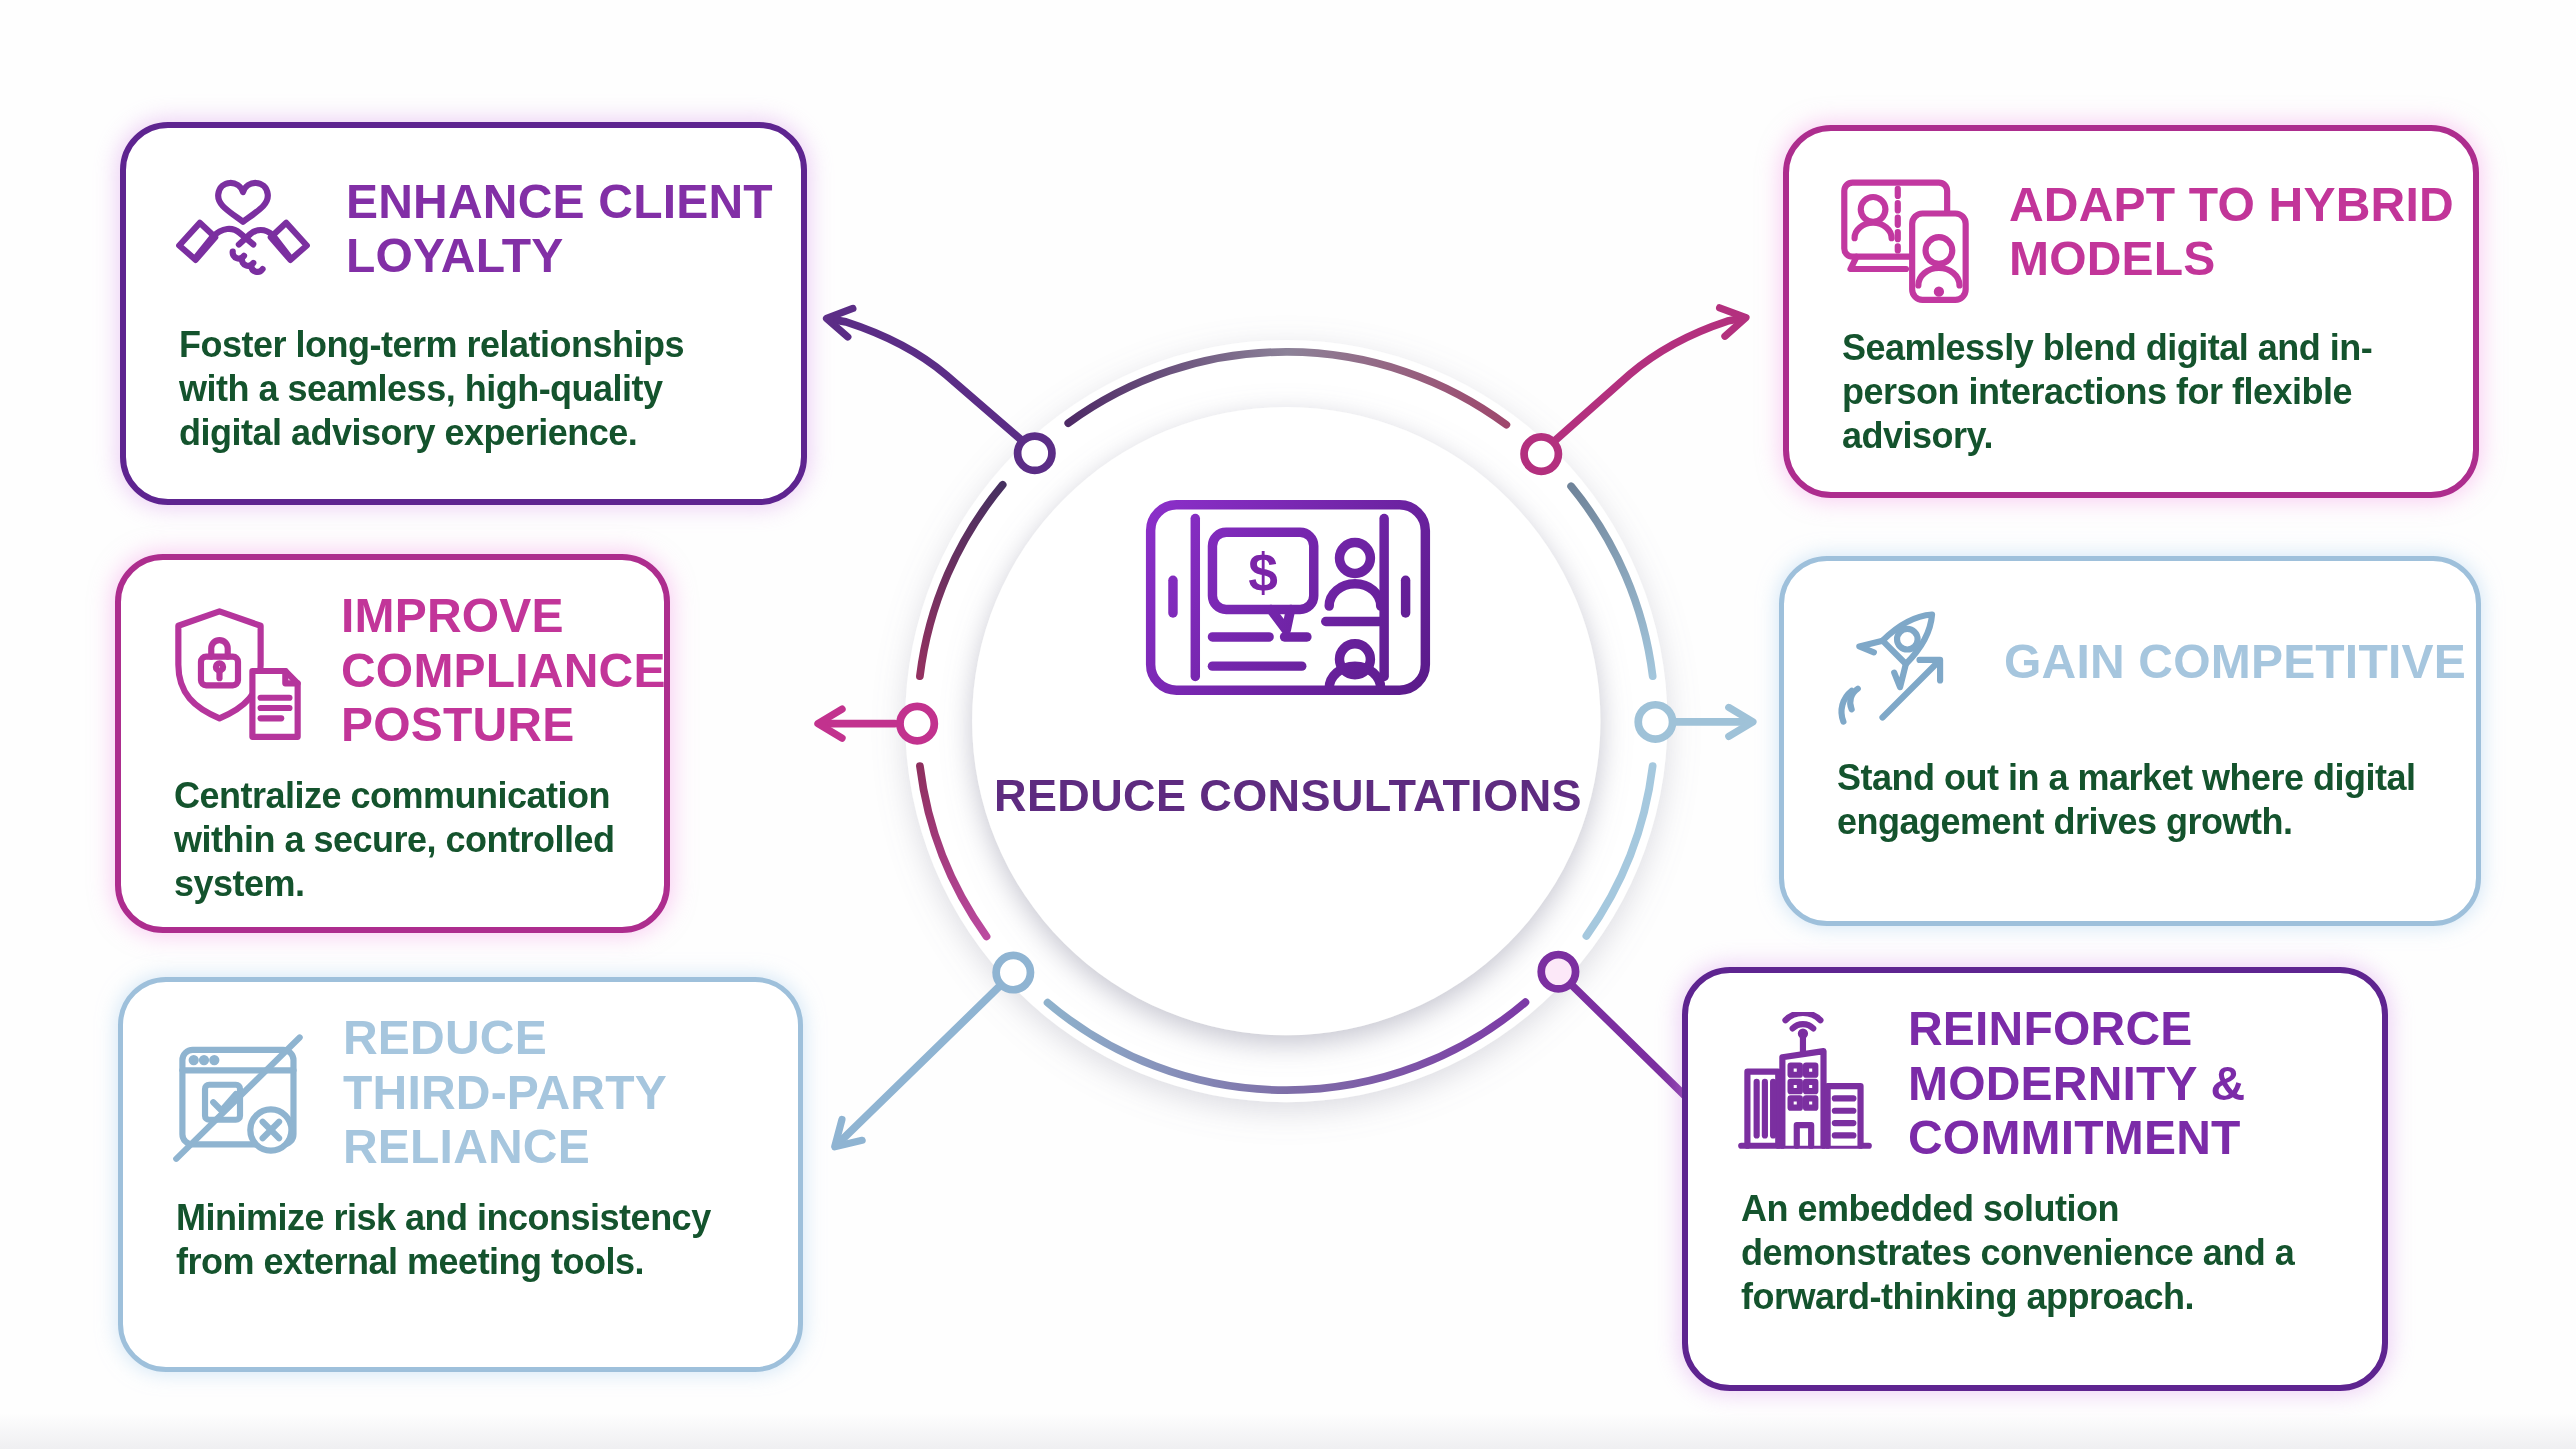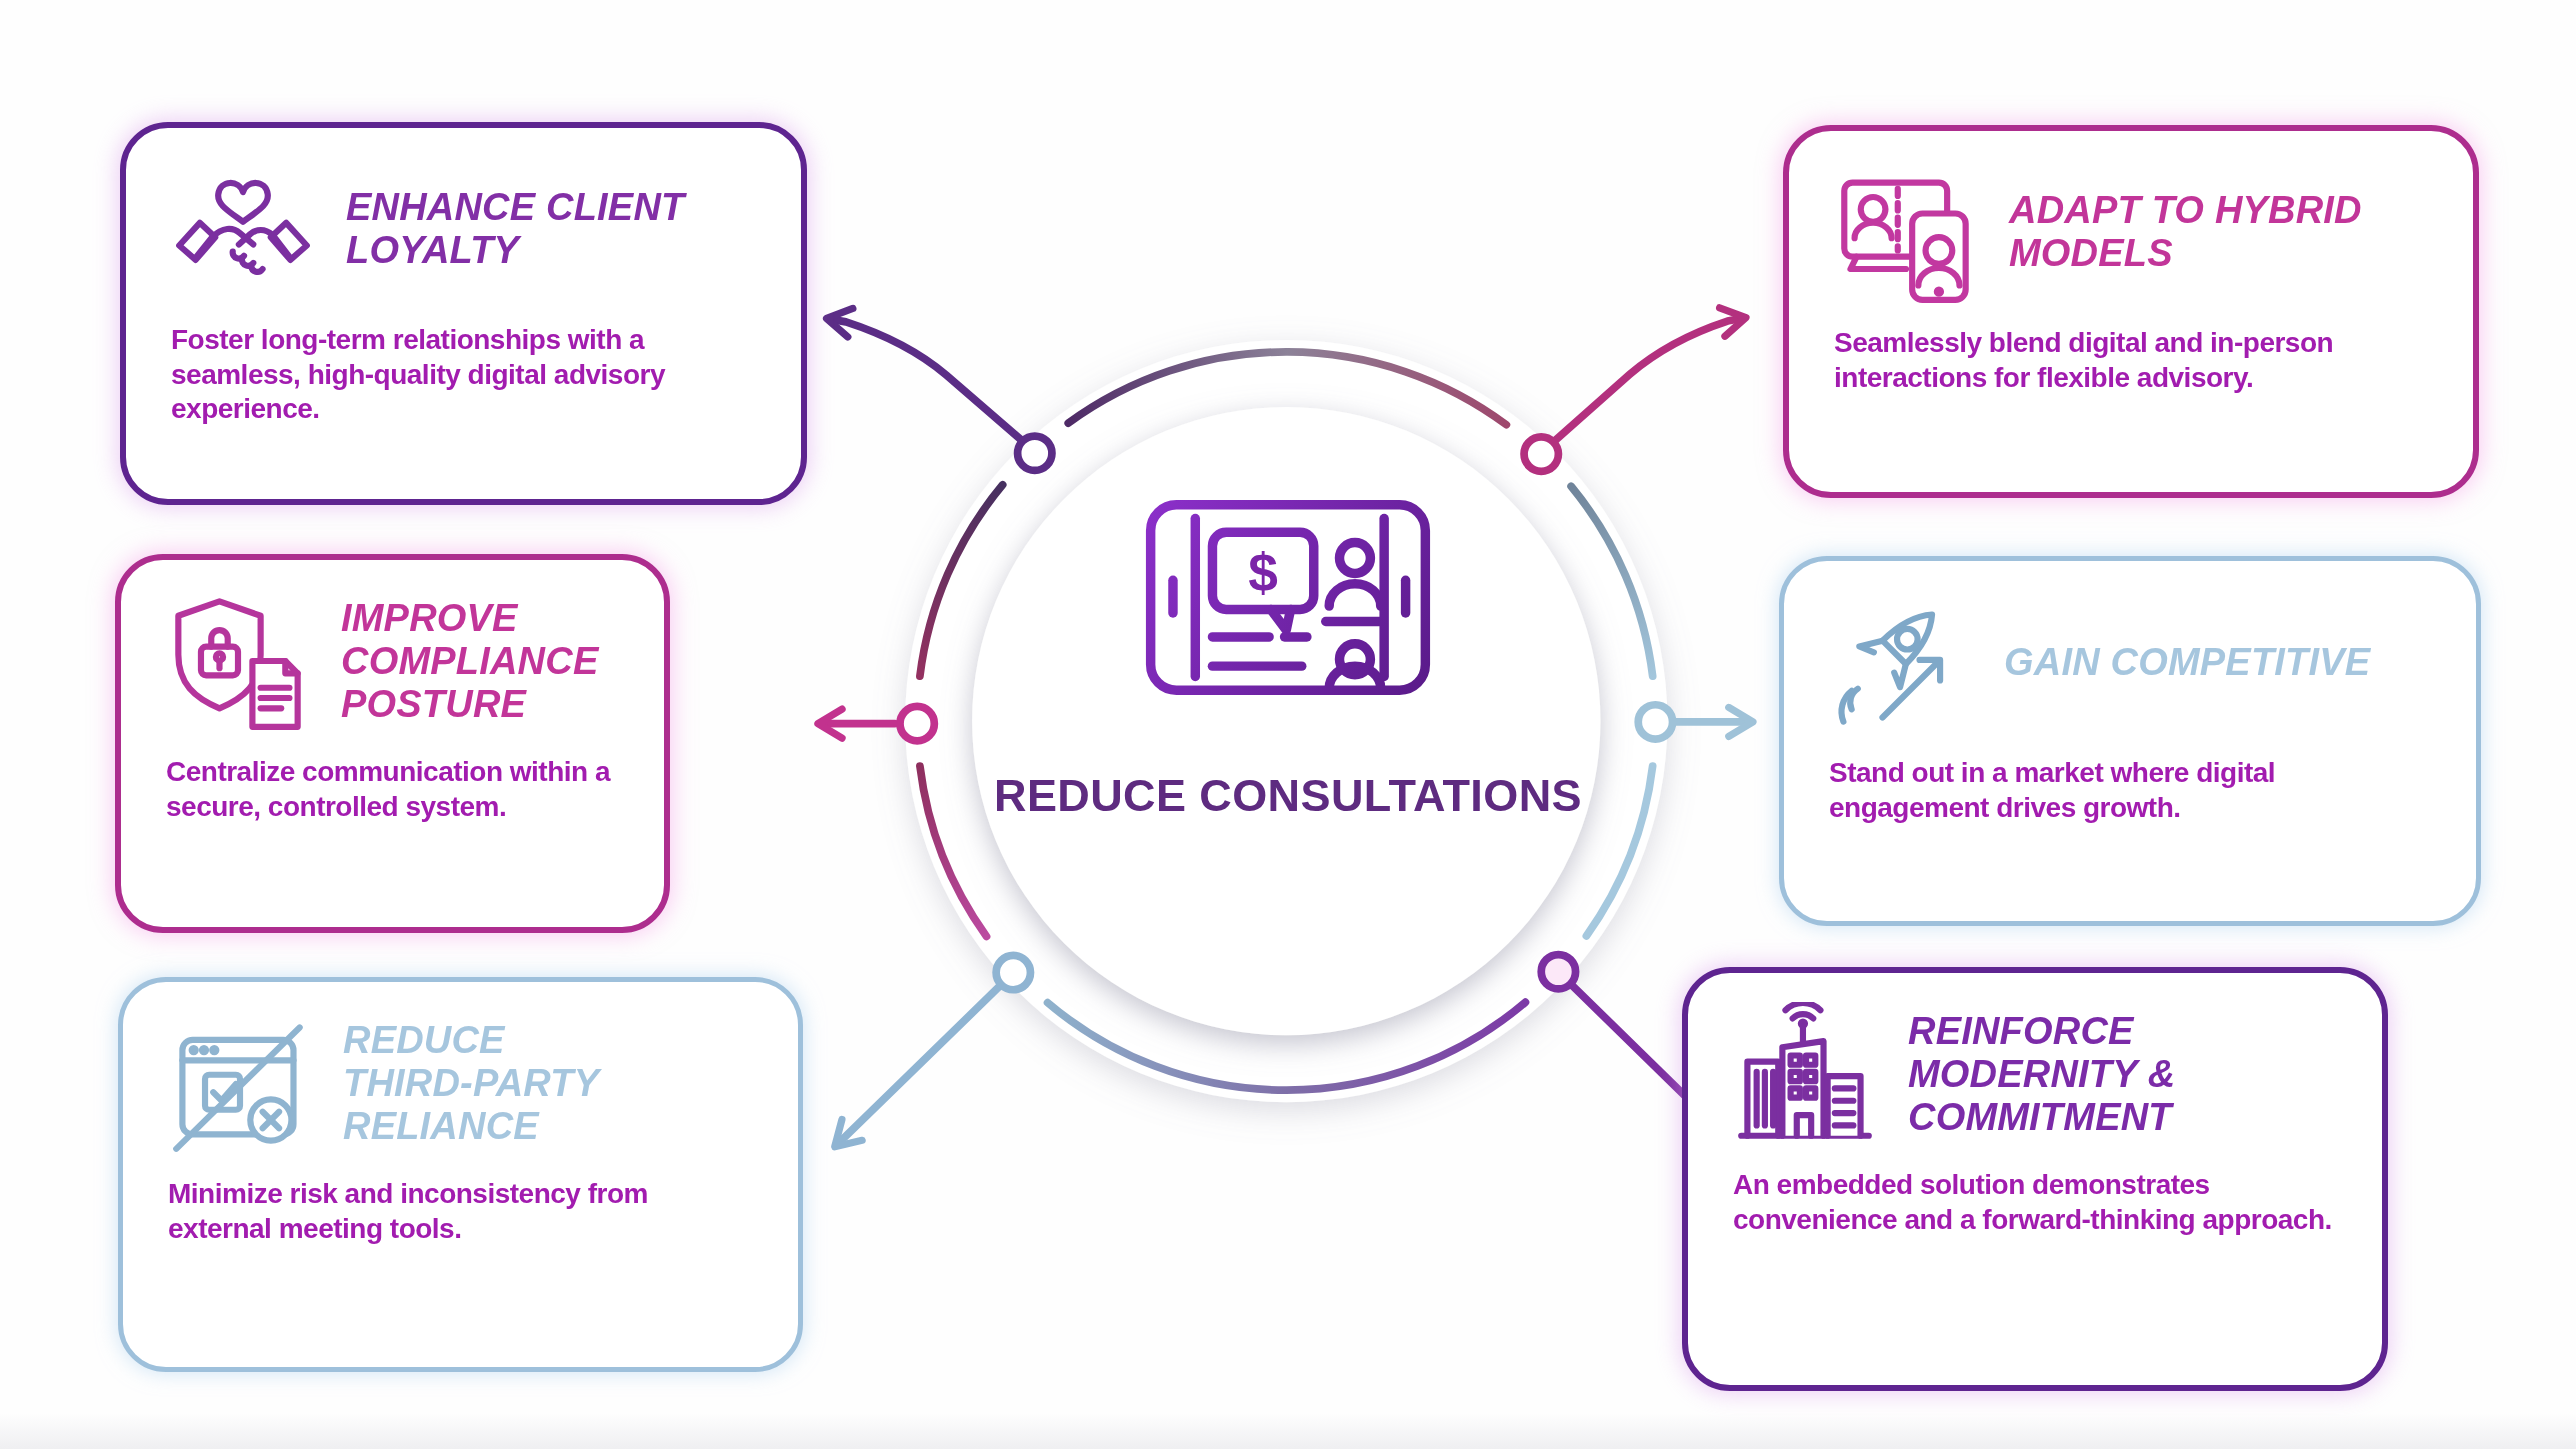--- a/index.html
+++ b/index.html
@@ -17,28 +17,28 @@
   .box{
     position:absolute;z-index:2;box-sizing:border-box;background:#ffffff;
     border:6px solid #000;border-radius:48px;padding:26px 43px 26px 45px;
   }
   .box.purple {border-color:#5E2490; box-shadow:0 0 22px 2.6px rgba(214,150,232,0.45);}
   .box.magenta{border-color:#AD2D8E; box-shadow:0 0 22px 2.6px rgba(246,160,232,0.50);}
   .box.blue   {border-color:#9EC0DB; border-width:5.2px; box-shadow:0 0 19px 1.7px rgba(180,214,240,0.55);}
   .hdr{display:flex;align-items:center;gap:31px;margin-top:3.4px;}
   .ic{flex:none;width:144px;height:144px;}
   .ic svg{width:100%;height:100%;display:block;}
-  .title{font-weight:bold;font-size:38px;line-height:1.13;letter-spacing:0.2px;font-style:italic;}
+  .title{font-weight:bold;font-size:48px;line-height:1.13;letter-spacing:0.2px;}
   .title span{display:block;white-space:nowrap;}
   .t-purple{color:#822FA6;}
   .t-magenta{color:#C23599;}
   .t-blue{color:#A6C6DE;}
   .body-text{
-    margin:22px 0 0 0;font-weight:bold;font-size:28px;line-height:1.22;
-    letter-spacing:-0.5px;color:#a21caf;
+    margin:22px 0 0 8px;font-weight:bold;font-size:36px;line-height:1.22;
+    letter-spacing:-0.5px;color:#14532d;
   }
   #hub-title{
     position:absolute;z-index:2;left:953px;top:770px;width:670px;
     text-align:center;font-weight:bold;font-size:45px;line-height:1.16;
     letter-spacing:0.4px;color:#5E2B80;
   }
   #hub-title span{display:block;white-space:nowrap;}
 </style>
 </head>
 <body>

